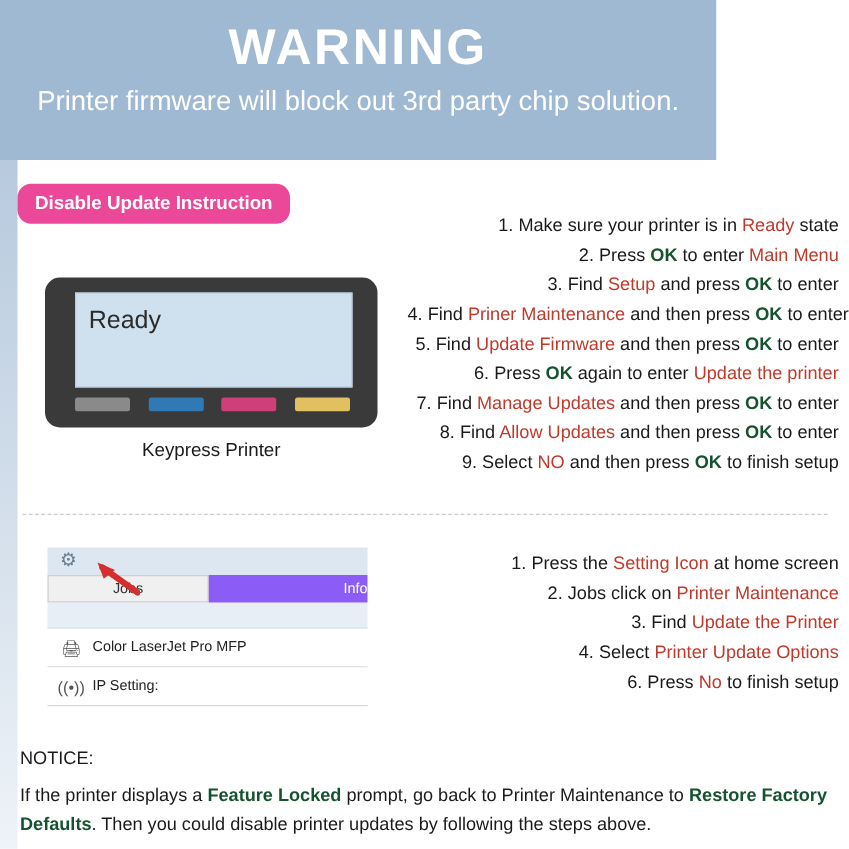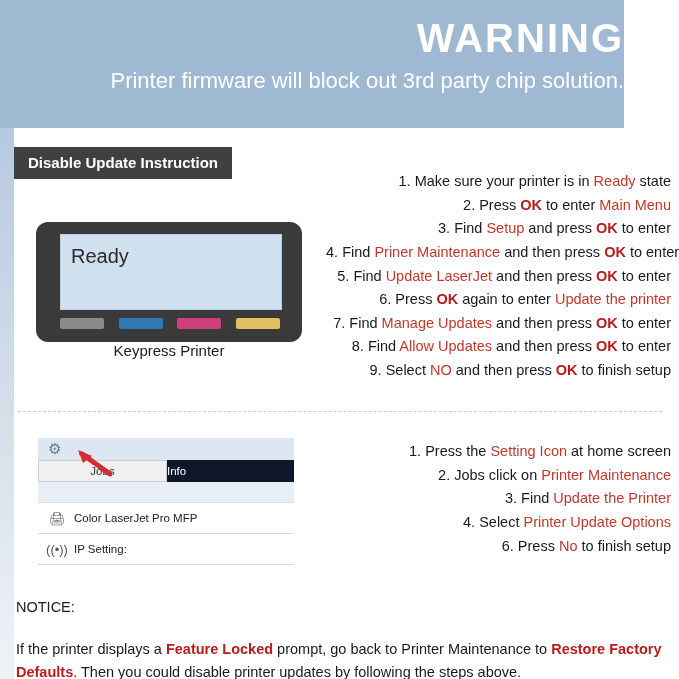--- a/index.html
+++ b/index.html
@@ -21,50 +21,50 @@
     position: absolute;
     left: 0; top: 0;
     width: 14px; height: 679px;
     background: linear-gradient(180deg, #a9c0d8 0%, #c9d7e6 45%, #eef3f8 100%);
   }
 
   
   .banner {
     position: absolute;
     left: 0; top: 0;
-    width: 624px;
+    width: 573px;
     height: 128px;
     background: #9fb9d3;
-    text-align: right;
+    text-align: center;
     color: #ffffff;
   }
   .banner-title {
     font-size: 40px;
     font-weight: bold;
     letter-spacing: 2px;
     line-height: 1;
     padding-top: 18px;
   }
   .banner-line {
     font-size: 22px;
     line-height: 1.5;
     padding-top: 6px;
     font-weight: normal;
   }
 
   
   .section-label {
     position: absolute;
     left: 14px; top: 147px;
-    background: #404040;
+    background: #ec4899;
     color: #ffffff;
     font-size: 15px;
     font-weight: bold;
     padding: 7px 14px 8px 14px;
-    border-radius: 0;
+    border-radius: 11px;
   }
 
   
   .printer-wrap {
     position: absolute;
     left: 36px; top: 222px;
     width: 266px;
   }
   .printer-body {
     width: 266px;
@@ -91,35 +91,36 @@
     position: absolute;
     left: 24px; top: 96px;
     width: 220px;
     display: flex;
     justify-content: space-between;
   }
   .pbtn { width: 44px; height: 11px; border-radius: 2px; }
   .printer-caption {
     text-align: center;
     font-size: 15px;
+    margin-top: 10px;
     color: #1a1a1a;
   }
 
   
   .steps {
     position: absolute;
     font-size: 14.5px;
     line-height: 1.63;
     color: #1a1a1a;
   }
   .steps-1 { left: 326px; top: 170px; width: 345px; }
   .steps-2 { left: 326px; top: 440px; width: 345px; }
   .step-row { white-space: nowrap; text-align: right; }
   .hl { color: #c0392b; }
-  .hl-b { color: #b91c1c; font-weight: bold; }
+  .hl-b { color: #14532d; font-weight: bold; }
 
   
   .divider {
     position: absolute;
     left: 18px; top: 411px;
     width: 644px;
     border-top: 1px dashed #cccccc;
   }
 
   
@@ -151,22 +152,22 @@
     flex: 1;
     background: #f0f0f0;
     border: 1px solid #cfcfcf;
     text-align: center;
     line-height: 20px;
     color: #333333;
     font-size: 11.5px;
   }
   .tab-info {
     flex: 1;
-    background: #0f172a;
-    text-align: left;
+    background: #8b5cf6;
+    text-align: right;
     line-height: 22px;
     color: #ffffff;
     font-size: 11.5px;
   }
   .panel-row {
     height: 20px;
     background: #e8eef5;
     border-bottom: 1px solid #d7dee6;
   }
   .panel-item {
@@ -197,21 +198,21 @@
 
   
   .notice {
     position: absolute;
     left: 16px; top: 596px;
     width: 650px;
     font-size: 14.5px;
     line-height: 1.55;
     color: #1a1a1a;
   }
-  .notice-title { font-weight: normal; margin-bottom: 20px; }
+  .notice-title { font-weight: normal; margin-bottom: 8px; }
 </style>
 </head>
 <body>
 
 <div class="left-strip"></div>
 
 <div class="banner">
   <div class="banner-title">WARNING</div>
   <div class="banner-line">Printer firmware will block out 3rd party chip solution.</div>
 </div>
@@ -231,21 +232,21 @@
     </div>
   </div>
   <div class="printer-caption">Keypress Printer</div>
 </div>
 
 <div class="steps steps-1" id="steps1">
     <div class="step-row"><span>1. </span><span>Make sure your printer is in </span><span class="hl">Ready</span><span> state</span></div>
     <div class="step-row"><span>2. </span><span>Press </span><span class="hl-b">OK</span><span> to enter </span><span class="hl">Main Menu</span></div>
     <div class="step-row"><span>3. </span><span>Find </span><span class="hl">Setup</span><span> and press </span><span class="hl-b">OK</span><span> to enter</span></div>
     <div class="step-row"><span>4. </span><span>Find </span><span class="hl">Priner Maintenance</span><span> and then press </span><span class="hl-b">OK</span><span> to enter</span></div>
-    <div class="step-row"><span>5. </span><span>Find </span><span class="hl">Update LaserJet</span><span> and then press </span><span class="hl-b">OK</span><span> to enter</span></div>
+    <div class="step-row"><span>5. </span><span>Find </span><span class="hl">Update Firmware</span><span> and then press </span><span class="hl-b">OK</span><span> to enter</span></div>
     <div class="step-row"><span>6. </span><span>Press </span><span class="hl-b">OK</span><span> again to enter </span><span class="hl">Update the printer</span></div>
     <div class="step-row"><span>7. </span><span>Find </span><span class="hl">Manage Updates</span><span> and then press </span><span class="hl-b">OK</span><span> to enter</span></div>
     <div class="step-row"><span>8. </span><span>Find </span><span class="hl">Allow Updates</span><span> and then press </span><span class="hl-b">OK</span><span> to enter</span></div>
     <div class="step-row"><span>9. </span><span>Select </span><span class="hl">NO</span><span> and then press </span><span class="hl-b">OK</span><span> to finish setup</span></div>
   </div>
 
 <div class="divider"></div>
 
 <div class="panel">
   <div class="panel-top">

